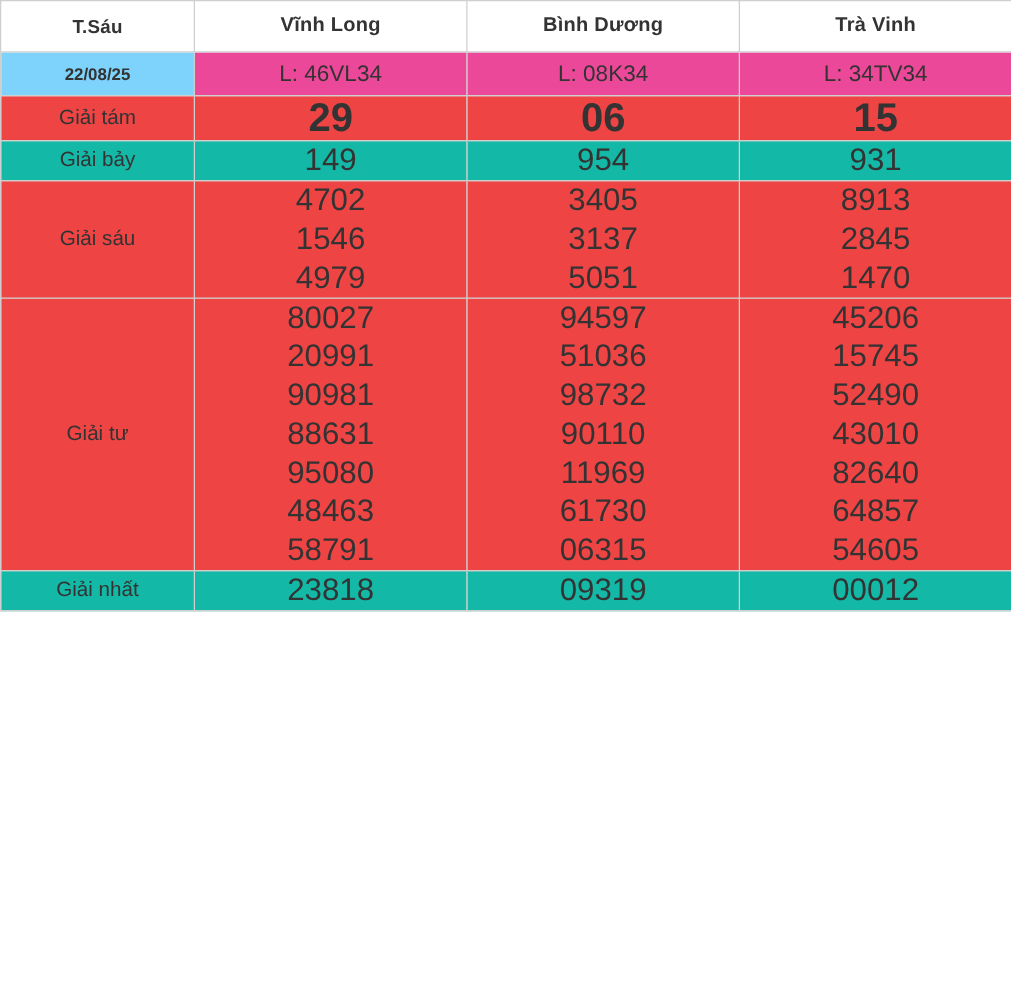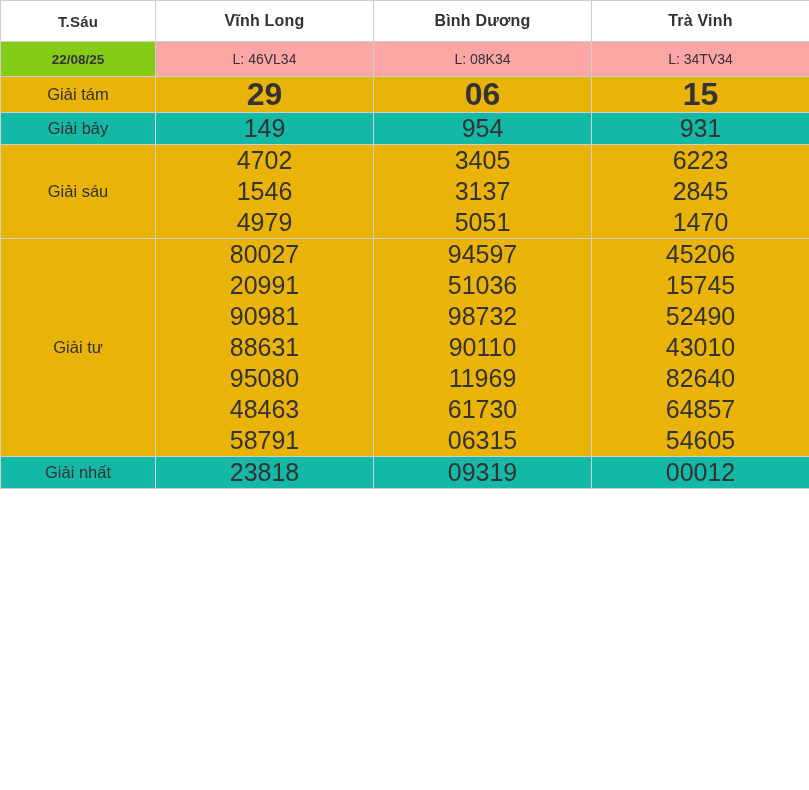--- a/index.html
+++ b/index.html
@@ -48,30 +48,30 @@
     color: #1a237e;
     font-size: 15px;
     font-weight: bold;
   }
   
   .date-cell {
     height: 34px;
     font-size: 13.5px;
     font-weight: bold;
     color: #222;
-    background: #84cc16;
+    background: #7dd3fc;
   }
   .lic-cell {
     height: 34px;
-    font-size: 14px;
+    font-size: 18px;
     color: #333;
-    background: #fca5a5;
+    background: #ec4899;
   }
   .row-shade td { background: #14b8a6; }
-  .row-plain td { background: #eab308; }
+  .row-plain td { background: #ef4444; }
 
   .lbl {
     font-size: 16.5px;
     color: #333;
     text-align: center;
   }
 
   .nums {
     font-size: 25px;
     color: #333;
@@ -162,21 +162,21 @@
           <div>4702</div>
           <div>1546</div>
           <div>4979</div>
         </td>
         <td class="nums">
           <div>3405</div>
           <div>3137</div>
           <div>5051</div>
         </td>
         <td class="nums">
-          <div>6223</div>
+          <div>8913</div>
           <div>2845</div>
           <div>1470</div>
         </td>
       </tr>
 
 
       <tr class="row-plain">
         <td class="lbl tall-lbl">Giải tư</td>
         <td class="nums">
           <div>80027</div>

